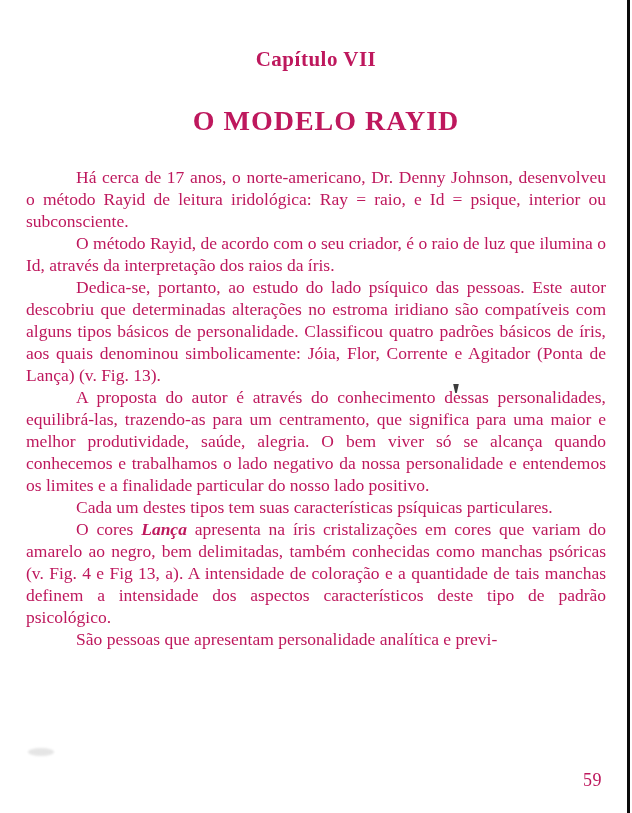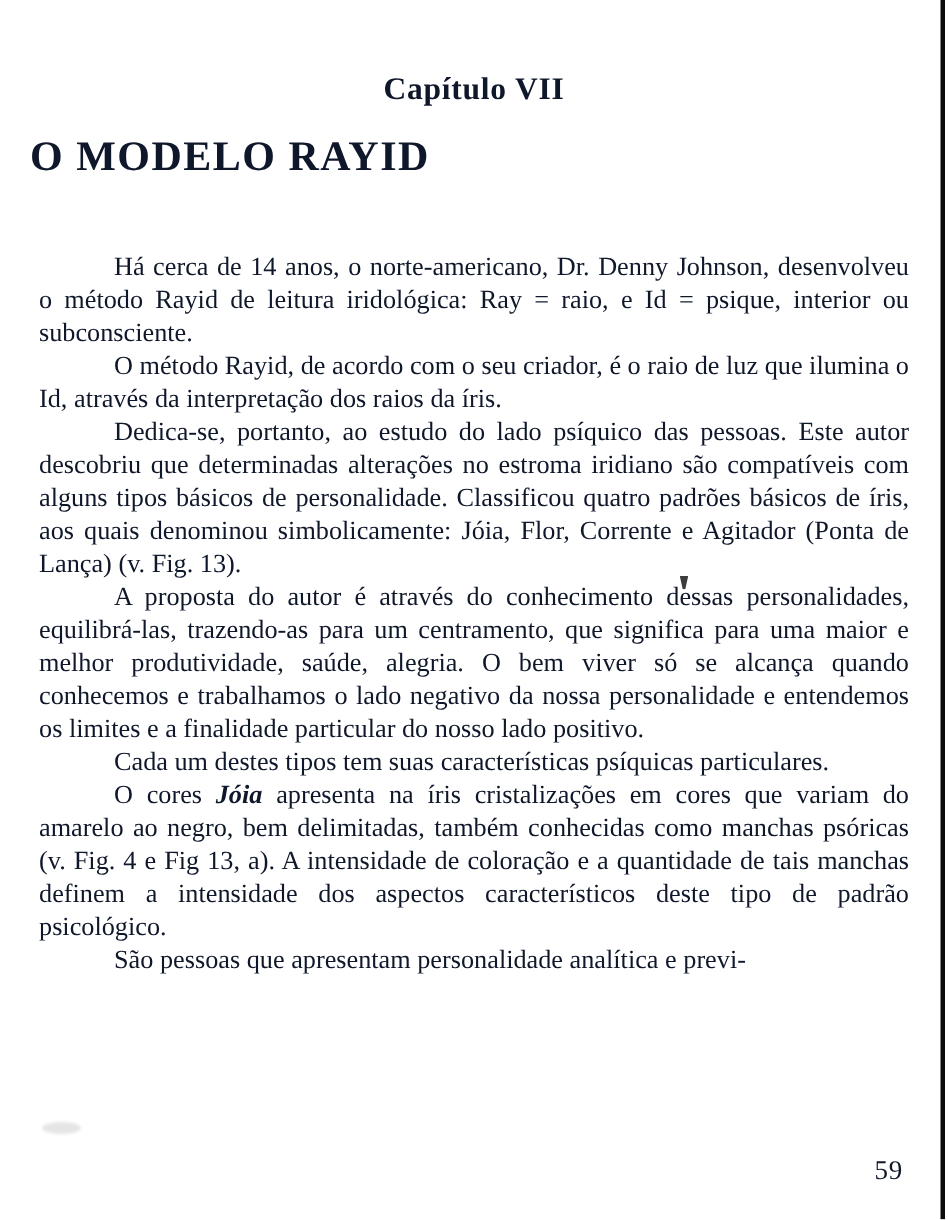--- a/index.html
+++ b/index.html
@@ -7,21 +7,21 @@
     padding: 0;
     background: #ffffff;
   }
   .scan {
     position: relative;
     width: 632px;
     height: 813px;
     background: #ffffff;
     overflow: hidden;
     font-family: "Liberation Serif", "DejaVu Serif", serif;
-    color: #0f172a;
+    color: #be185d;
   }
   .scan-edge-line {
     position: absolute;
     top: 0;
     left: 627px;
     width: 3px;
     height: 813px;
     background: #0a0a0a;
   }
   .ink-blot {
@@ -47,22 +47,23 @@
   }
   .chapter-label {
     margin: 0;
     padding-top: 47px;
     text-align: center;
     font-size: 21px;
     font-weight: bold;
     letter-spacing: 0.5px;
   }
   .page-title {
-    margin: 0;
+    margin: 16px;
     padding-top: 17px;
+    text-align: center;
     font-size: 28px;
     font-weight: bold;
     letter-spacing: 1px;
     padding-left: 20px;
   }
   .body-text {
     position: absolute;
     top: 166px;
     left: 26px;
     width: 580px;
@@ -89,26 +90,26 @@
 </head>
 <body>
 
 <div class="scan">
 
   <h2 class="chapter-label">Capítulo VII</h2>
 
   <h1 class="page-title">O MODELO RAYID</h1>
 
   <div class="body-text">
-      <p class="para"><span>Há cerca de 14 anos, o norte-americano, Dr. Denny Johnson, desenvolveu o método Rayid de leitura iridológica: Ray = raio, e Id = psique, interior ou subconsciente.</span></p>
+      <p class="para"><span>Há cerca de 17 anos, o norte-americano, Dr. Denny Johnson, desenvolveu o método Rayid de leitura iridológica: Ray = raio, e Id = psique, interior ou subconsciente.</span></p>
       <p class="para"><span>O método Rayid, de acordo com o seu criador, é o raio de luz que ilumina o Id, através da interpretação dos raios da íris.</span></p>
       <p class="para"><span>Dedica-se, portanto, ao estudo do lado psíquico das pessoas. Este autor descobriu que determinadas alterações no estroma iridiano são compatíveis com alguns tipos básicos de personalidade. Classificou quatro padrões básicos de íris, aos quais denominou simbolicamente: Jóia, Flor, Corrente e Agitador (Ponta de Lança) (v. Fig. 13).</span></p>
       <p class="para"><span>A proposta do autor é através do conhecimento dessas personalidades, equilibrá-las, trazendo-as para um centramento, que significa para uma maior e melhor produtividade, saúde, alegria. O bem viver só se alcança quando conhecemos e trabalhamos o lado negativo da nossa personalidade e entendemos os limites e a finalidade particular do nosso lado positivo.</span></p>
       <p class="para"><span>Cada um destes tipos tem suas características psíquicas particulares.</span></p>
-      <p class="para"><span>O cores </span><span class="emph">Jóia</span><span> apresenta na íris cristalizações em cores que variam do amarelo ao negro, bem delimitadas, também conhecidas como manchas psóricas (v. Fig. 4 e Fig 13, a). A intensidade de coloração e a quantidade de tais manchas definem a intensidade dos aspectos característicos deste tipo de padrão psicológico.</span></p>
+      <p class="para"><span>O cores </span><span class="emph">Lança</span><span> apresenta na íris cristalizações em cores que variam do amarelo ao negro, bem delimitadas, também conhecidas como manchas psóricas (v. Fig. 4 e Fig 13, a). A intensidade de coloração e a quantidade de tais manchas definem a intensidade dos aspectos característicos deste tipo de padrão psicológico.</span></p>
       <p class="para"><span>São pessoas que apresentam personalidade analítica e previ-</span></p>
     </div>
 
   <div class="ink-blot"></div>
   <div class="smudge"></div>
   <div class="scan-edge-line"></div>
 
   <div class="page-number">59</div>
 
 </div>

